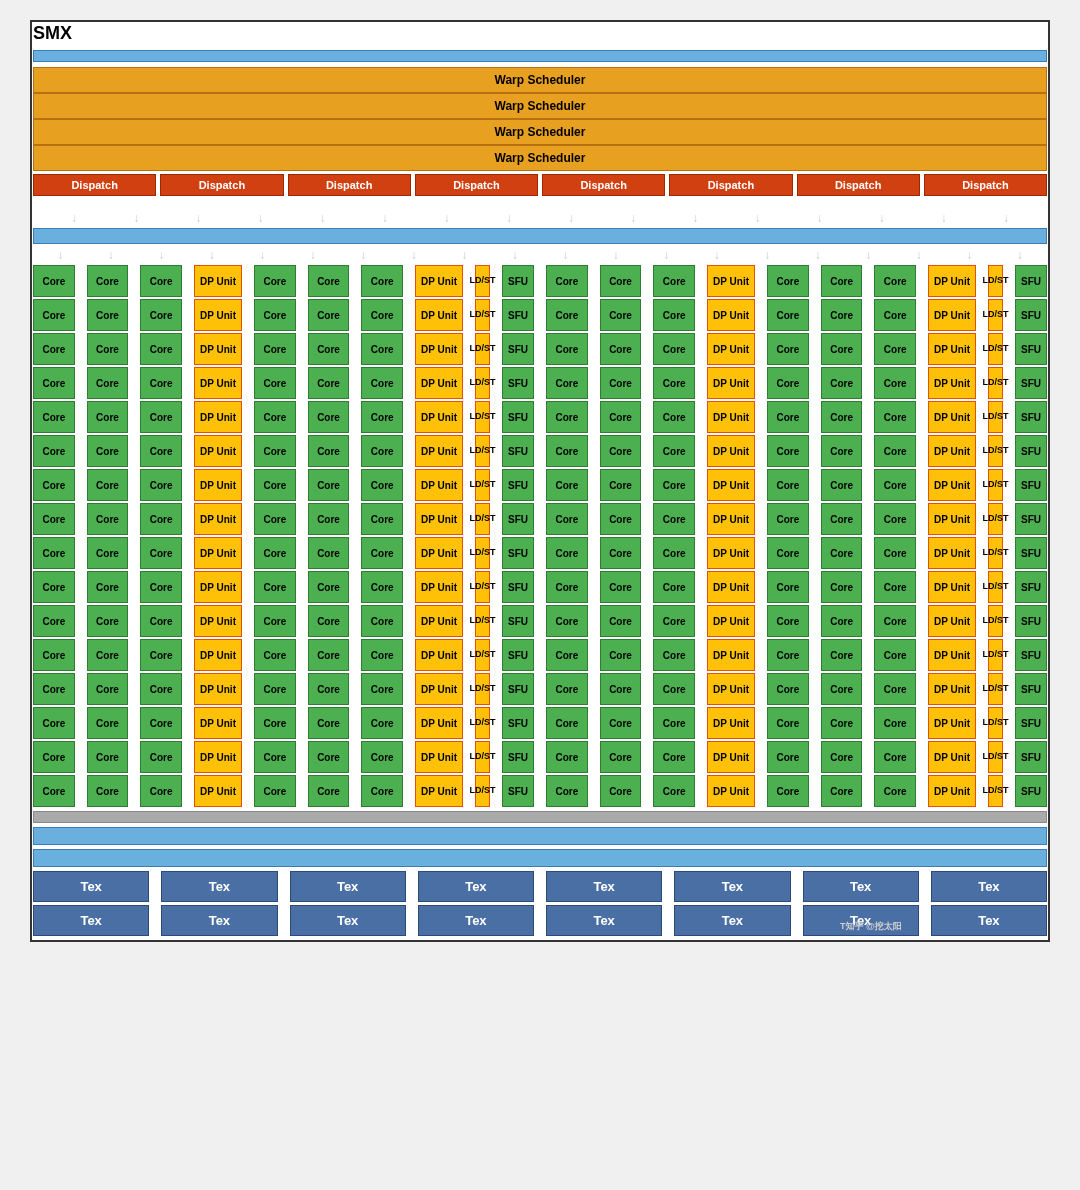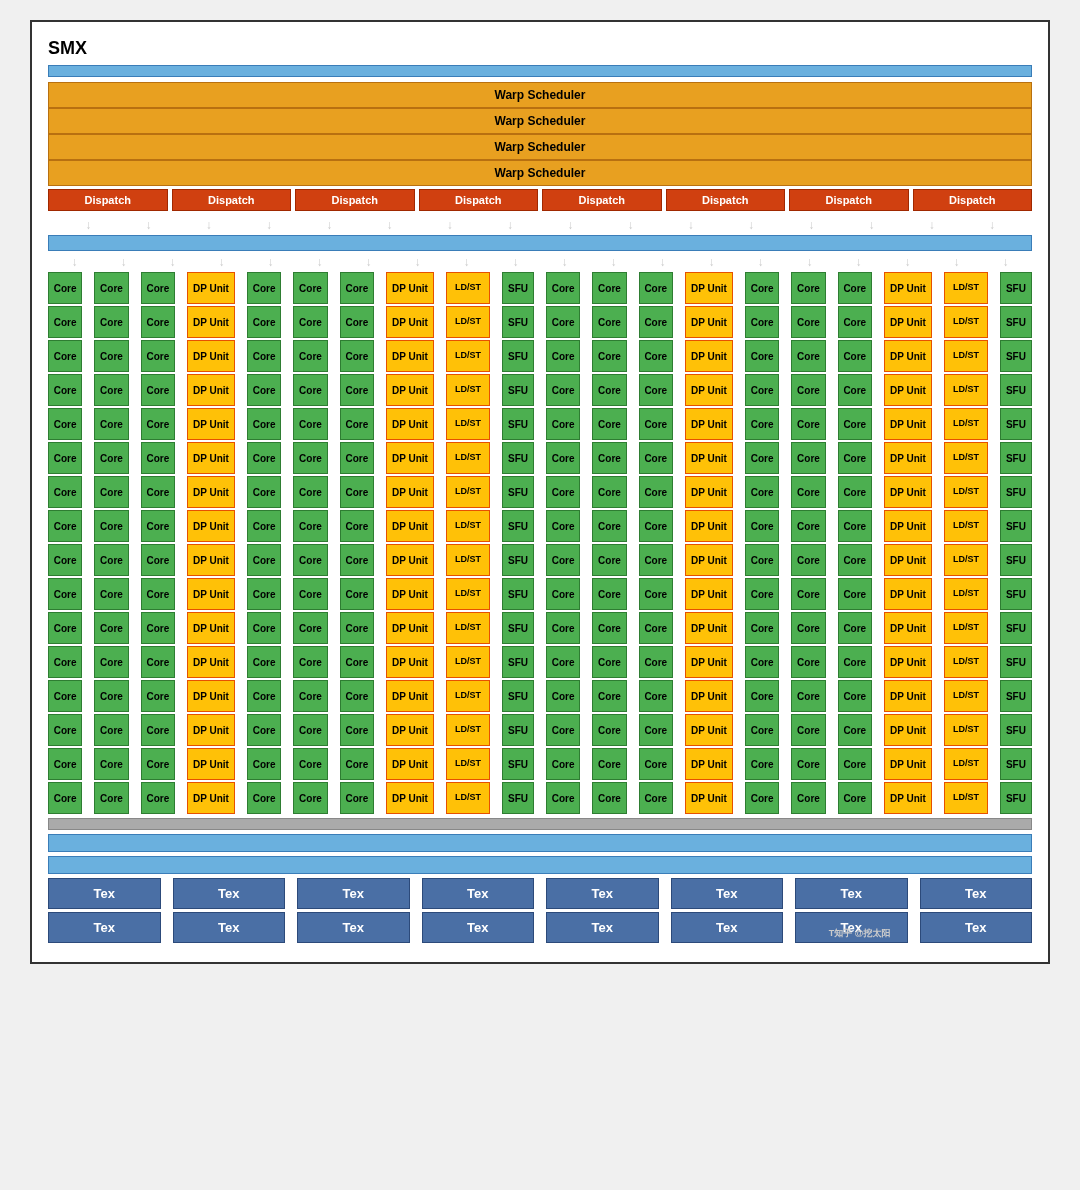--- a/index.html
+++ b/index.html
@@ -7,21 +7,21 @@
       background: #f0f0f0;
       display: flex;
       justify-content: center;
       align-items: flex-start;
       padding: 20px;
       font-family: Arial, sans-serif;
     }
     .smx-container {
       background: #fff;
       border: 2px solid #333;
-      padding: 16px;
+      padding: 1px;
       width: 1020px;
     }
     .smx-title {
       font-weight: bold;
       font-size: 18px;
       margin-bottom: 6px;
       color: #000;
     }
     .instruction-cache {
       background: #6ab0de;
@@ -45,21 +45,21 @@
       flex: 1;
       text-align: center;
       padding: 5px 2px;
       font-weight: bold;
       font-size: 12px;
       color: #000;
     }
     .dispatch-row {
       display: flex;
       gap: 4px;
-      margin-bottom: 7px;
+      margin-bottom: 15px;
     }
     .dispatch-unit {
       background: #d04010;
       border: 1px solid #a02800;
       flex: 1;
       text-align: center;
       padding: 4px 2px;
       font-weight: bold;
       font-size: 11px;
       color: #fff;
@@ -118,21 +118,21 @@
     }
     .cell-dp {
       background: #ffc107;
       border-color: #e65100;
       width: 48px;
       flex: none;
     }
     .cell-ldst {
       background: #ffc107;
       border-color: #e65100;
-      width: 44px;
+      width: 15px;
       flex: none;
       font-size: 9px;
     }
     .cell-sfu {
       background: #4caf50;
       border-color: #2e7d32;
       width: 32px;
       flex: none;
     }
     .interconnect {

